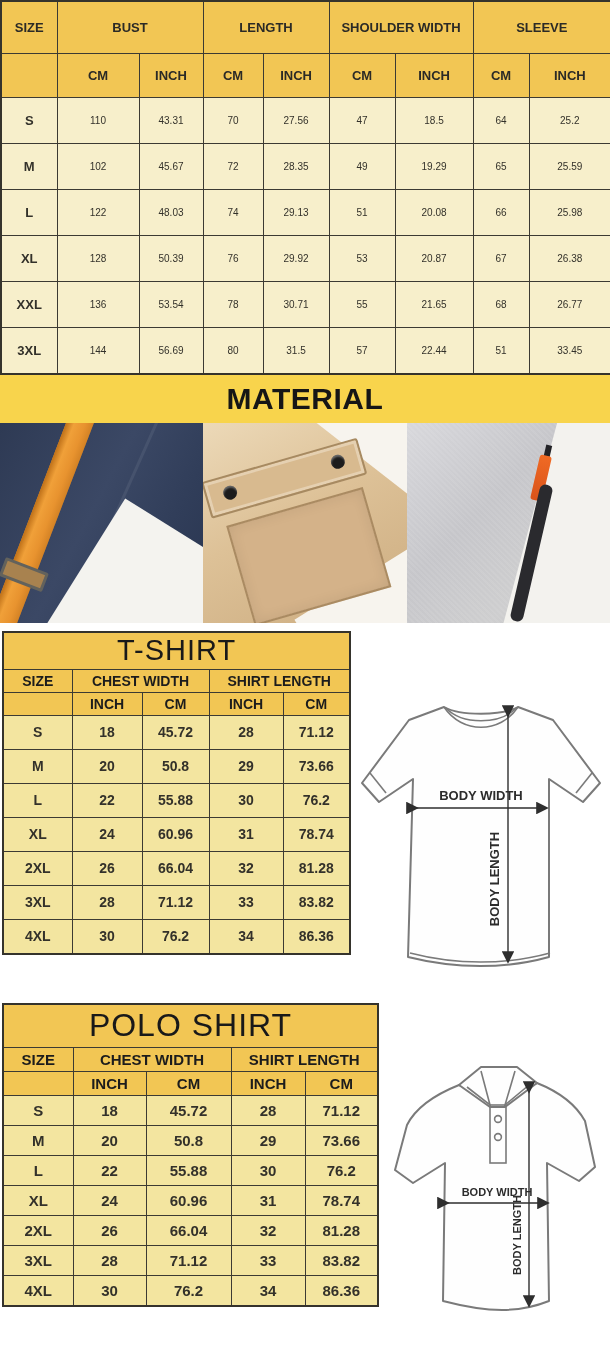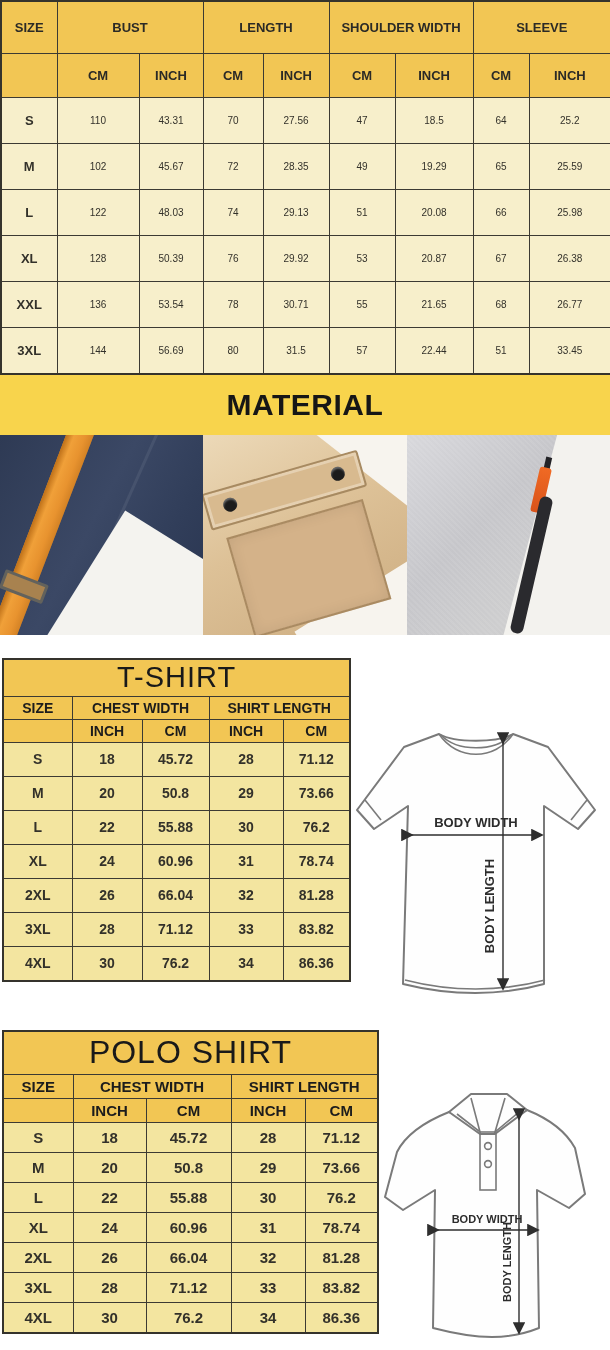--- a/index.html
+++ b/index.html
@@ -13,21 +13,21 @@
   
   .hoodie{width:610px;}
   .hoodie .title-cell{background:#f2c654;font-size:30px;font-weight:bold;height:42px;letter-spacing:.5px;color:#141414;}
   .hoodie th{background:#f2c654;font-size:13px;font-weight:bold;}
   .hoodie .group-row{height:52px;}
   .hoodie .unit-row{height:44px;}
   .hoodie td{background:#f7efcb;font-size:10px;height:45px;color:#33312a;}
   .hoodie td.size{font-weight:bold;font-size:13px;}
 
   
-  .material-band{width:610px;height:60px;background:#f8d44c;display:flex;align-items:center;justify-content:center;
+  .material-band{width:610px;height:48px;background:#f8d44c;display:flex;align-items:center;justify-content:center;
                  font-size:30px;font-weight:bold;color:#161616;letter-spacing:.5px;}
   .photos{display:flex;width:610px;height:200px;}
   .photo{flex:1;position:relative;overflow:hidden;}
   .photo .corner{position:absolute;}
   .p1{background:linear-gradient(118deg,#2e3a54 0%,#3b4865 45%,#313e5a 72%,#293550 100%);}
   .p1 .corner{width:230px;height:150px;background:#f4f3ef;right:-95px;bottom:-75px;transform:rotate(32deg);}
   .p1 .seam{position:absolute;left:118px;top:-12px;width:3px;height:190px;background:rgba(255,255,255,.07);transform:rotate(24deg);}
   .p1 .strap{position:absolute;top:-34px;left:80px;width:26px;height:300px;transform:rotate(21deg);transform-origin:50% 0;
              background:linear-gradient(90deg,#bf7119 0%,#f0a039 30%,#e8932f 70%,#b2691763 100%),#e8922e;}
   .p1 .buckle{position:absolute;top:188px;left:-8px;width:40px;height:14px;background:#a8824f;border:3px solid #63625c;border-radius:2px;}
@@ -43,37 +43,37 @@
   .p3{background:linear-gradient(135deg,#d8d8dc 0%,#c6c6ca 40%,#cececf 70%,#bfbfc3 100%);}
   .p3::before{content:"";position:absolute;inset:0;background:repeating-linear-gradient(45deg,rgba(255,255,255,.07) 0 2px,transparent 2px 4px);}
   .p3 .corner{width:210px;height:320px;background:#f3f2ee;right:-130px;top:-45px;transform:rotate(15deg);}
   .p3 .ziptip{position:absolute;left:137px;top:22px;width:6px;height:20px;background:#222226;transform:rotate(13deg);}
   .p3 .pull{position:absolute;left:128px;top:32px;width:12px;height:46px;border-radius:3px;transform:rotate(13deg);
             background:linear-gradient(#f06a24,#d9531a);}
   .p3 .zip{position:absolute;left:118px;top:60px;width:13px;height:140px;background:#2a2a2e;border-radius:6px;transform:rotate(13deg);}
 
   
   .section{display:flex;align-items:flex-start;}
-  .tshirt-section{margin-top:23px;}
+  .tshirt-section{margin-top:8px;}
   .polo-section{margin-top:24px;}
   .small-table{margin-left:2px;}
   .small-table .title-cell{background:#f2c654;font-weight:400;color:#191919;}
   .small-table th{background:#f2c654;font-weight:bold;color:#1c1c1c;}
   .small-table td{background:#f3e5a0;font-weight:bold;color:#33312a;}
   .tshirt{width:347px;}
   .tshirt .title-cell{font-size:29px;height:36px;letter-spacing:1px;}
   .tshirt th{font-size:14px;height:22px;}
   .tshirt td{font-size:14px;height:33px;}
   .polo{width:375px;}
   .polo .title-cell{font-size:32px;height:42px;letter-spacing:1px;}
   .polo th{font-size:15px;height:23px;}
   .polo td{font-size:15px;height:29px;}
 
   
-  .diagram-wrap{flex:1;display:flex;}
+  .diagram-wrap{flex:1;display:flex;justify-content:center;}
   .tshirt-section .diagram-wrap{margin-top:58px;}
   .polo-section .diagram-wrap{margin-top:52px;}
   .diagram .outline{fill:#fefefe;stroke:#7a7a7a;stroke-width:2;stroke-linejoin:round;}
   .diagram .thin{fill:none;stroke:#7a7a7a;stroke-width:1.6;}
   .diagram .arrow{stroke:#2e2e2e;stroke-width:1.4;}
   .diagram text{font-family:"Liberation Sans",sans-serif;font-weight:bold;fill:#2c2c2c;}
 </style>
 </head>
 <body>
 

